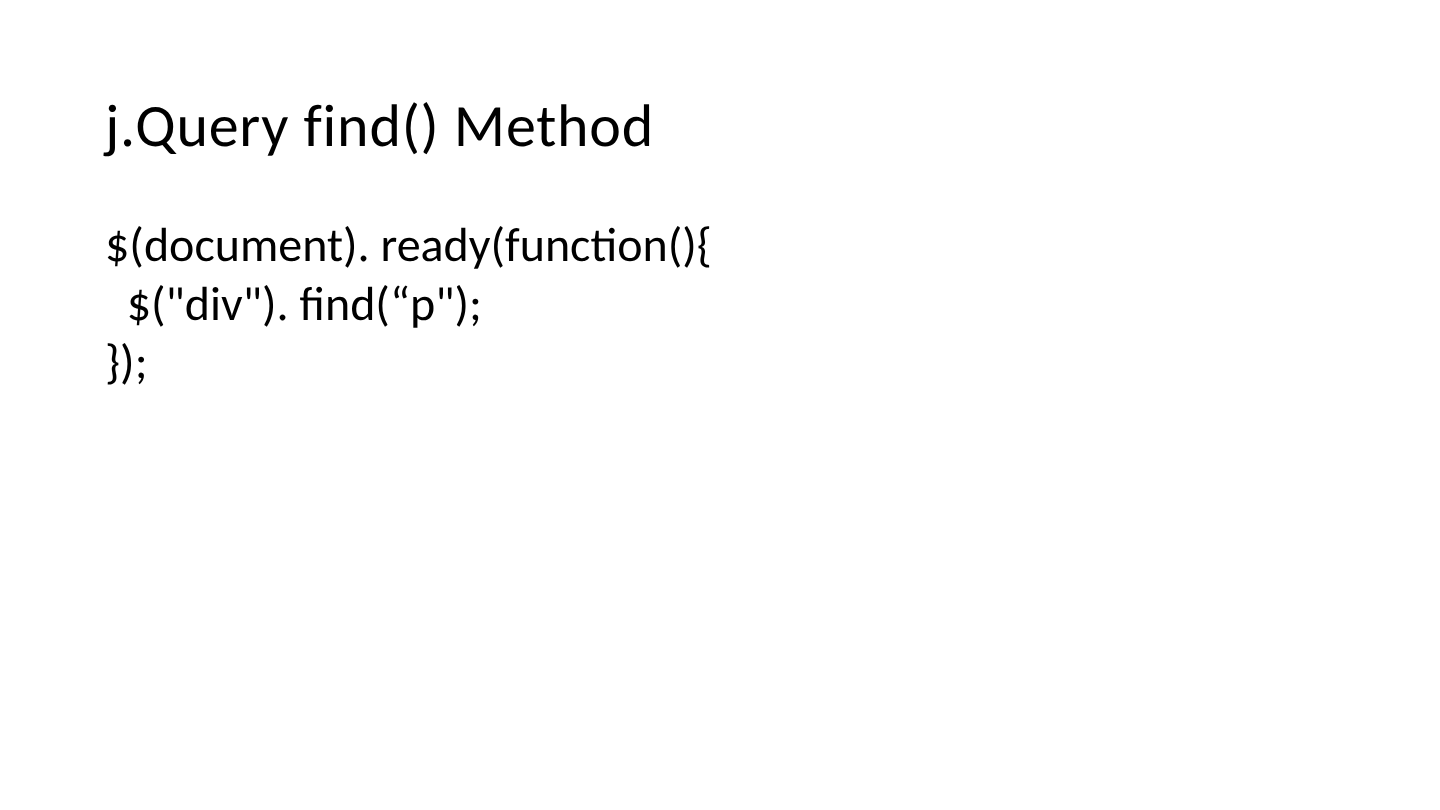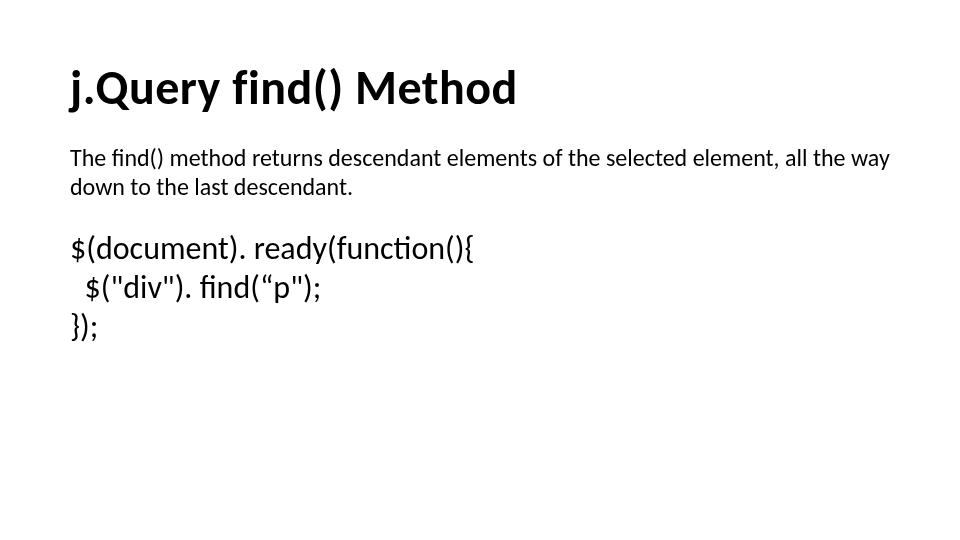--- a/index.html
+++ b/index.html
@@ -12,24 +12,24 @@
     color: #000000;
   }
   .slide {
     box-sizing: border-box;
     width: 960px;
     height: 540px;
     padding: 62px 70px 0 70px;
   }
   .title {
     font-family: "Calibri Light", "Calibri", "Segoe UI", sans-serif;
-    font-weight: 700;
-    font-size: 48px;
+    font-weight: 400;
+    font-size: 40px;
     letter-spacing: 0.5px;
-    margin: 0 0 28px 0;
+    margin: 0 0 38px 0;
     line-height: 1.1;
     color: #000000;
   }
   .body p {
     font-size: 24px;
     line-height: 1.22;
     margin: 0 0 28px 0;
     font-weight: 400;
     color: #000000;
   }
@@ -43,18 +43,17 @@
     white-space: pre;
     margin: 0;
   }
 </style>
 </head>
 <body>
 
 <div class="slide">
   <h1 class="title">j.Query find() Method</h1>
   <div class="body">
-    <p>The find() method returns descendant elements of the selected element, all the way down to the last descendant.</p>
     <div class="code-line">$(document). ready(function(){</div>
     <div class="code-line">  $("div"). find(“p");</div>
     <div class="code-line">});</div>
   </div>
 </div>
 
 </body></html>

